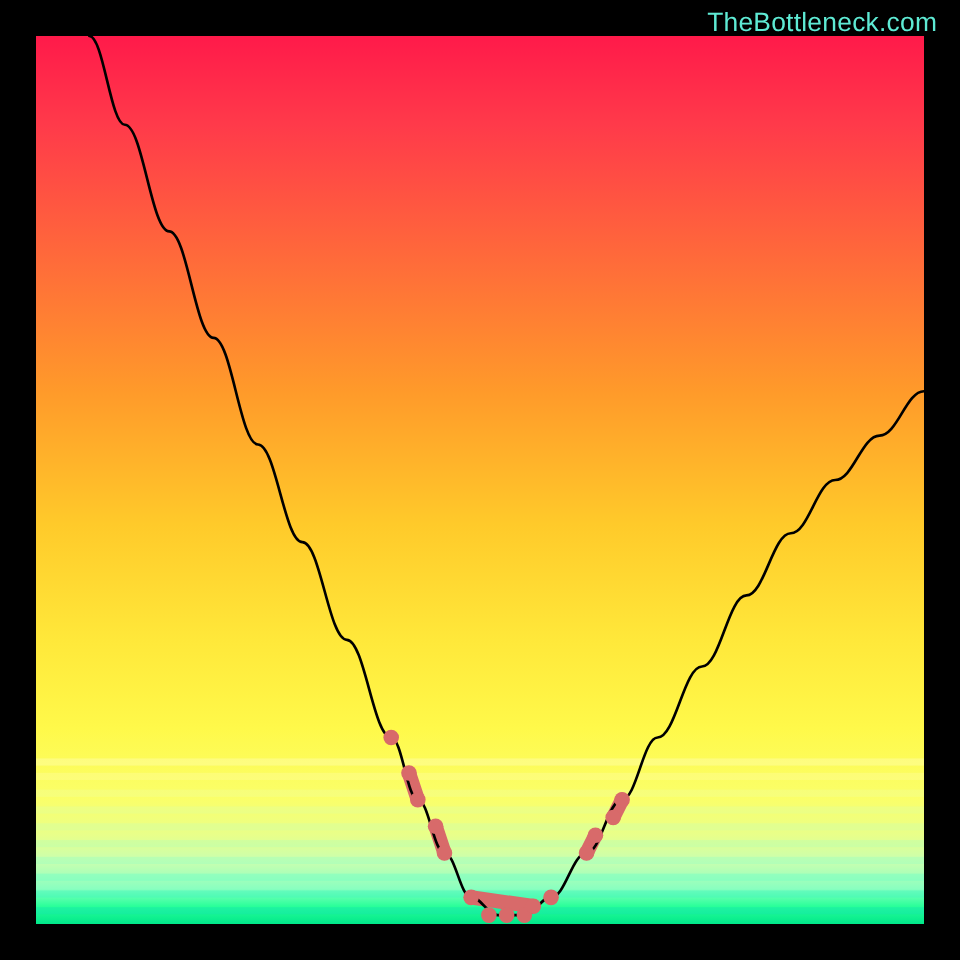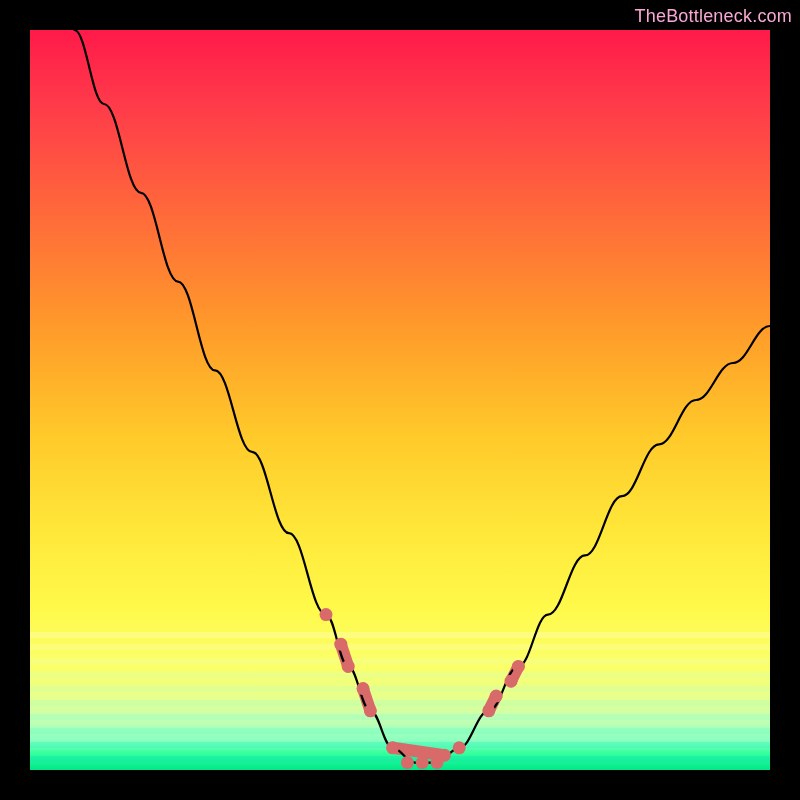--- a/index.html
+++ b/index.html
@@ -53,23 +53,23 @@
     pointer-events: none;
   }
   .band {
     position: absolute;
     left: 0;
     right: 0;
   }
   .watermark {
     position: absolute;
     top: 6px;
-    right: 8px;
-    color: #f9a8d4;
-    font-size: 18px;
+    right: 19px;
+    color: #5eead4;
+    font-size: 22px;
     font-weight: 500;
     letter-spacing: 0.2px;
     user-select: none;
   }
   svg.curve {
     position: absolute;
     inset: 0;
   }
 </style>
 </head>

